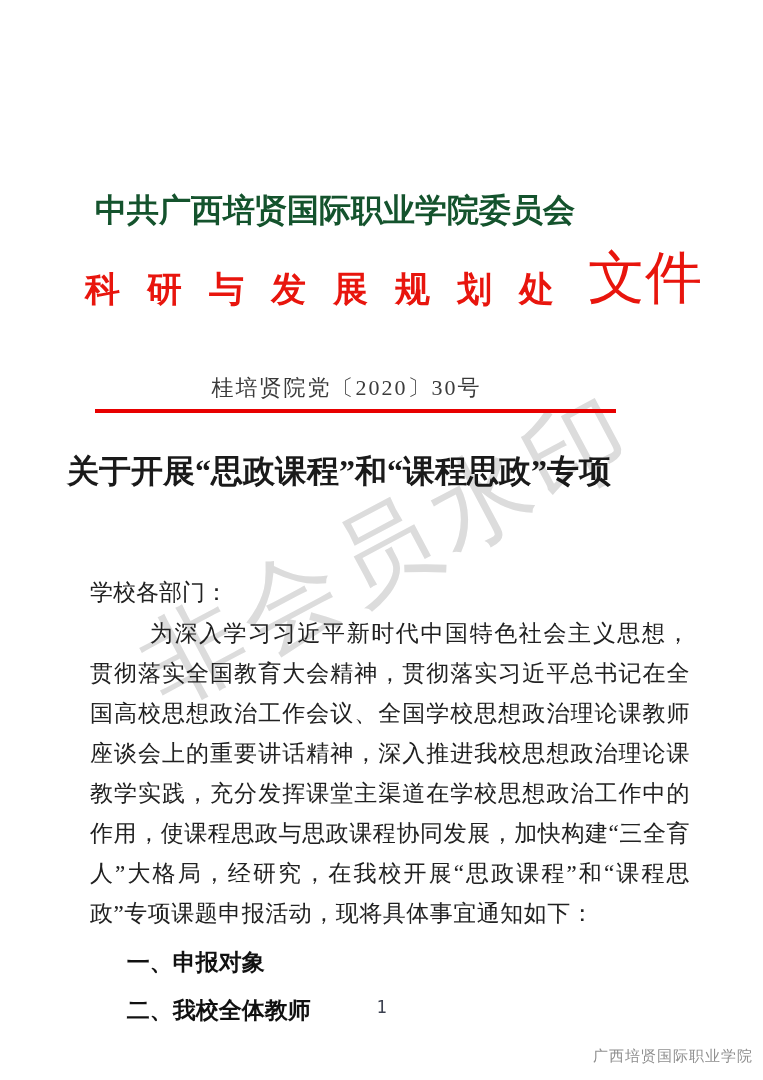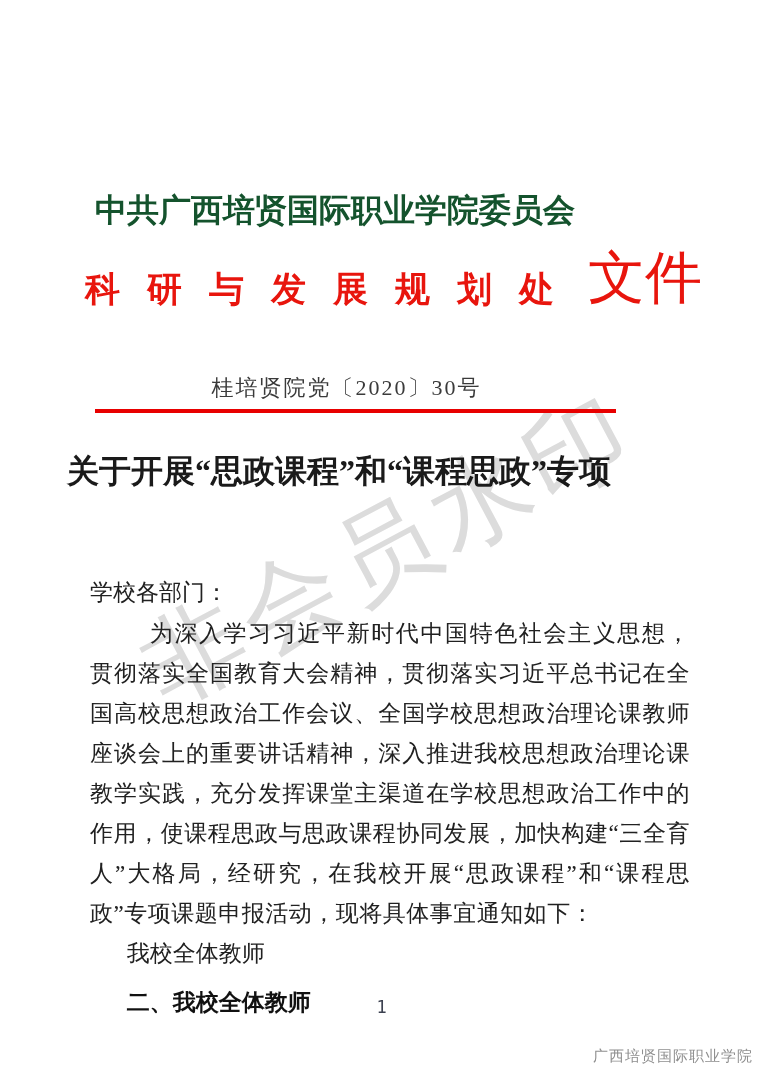--- a/index.html
+++ b/index.html
@@ -153,21 +153,21 @@
 
     <div class="red-line"></div>
 
     <div class="doc-title">
       <div>关于开展“思政课程”和“课程思政”专项</div>
     </div>
 
     <div class="body-block">
       <div class="salutation">学校各部门：</div>
       <div class="intro-para">为深入学习习近平新时代中国特色社会主义思想，贯彻落实全国教育大会精神，贯彻落实习近平总书记在全国高校思想政治工作会议、全国学校思想政治理论课教师座谈会上的重要讲话精神，深入推进我校思想政治理论课教学实践，充分发挥课堂主渠道在学校思想政治工作中的作用，使课程思政与思政课程协同发展，加快构建“三全育人”大格局，经研究，在我校开展“思政课程”和“课程思政”专项课题申报活动，现将具体事宜通知如下：</div>
-      <div class="section-body">我校全体教师</div>
+      <div class="section-heading">一、申报对象</div>
       <div class="section-heading">二、我校全体教师</div>
     </div>
 
     <div class="page-number">1</div>
 
     <div class="footer-name">广西培贤国际职业学院</div>
 
   </div>
 </div>
 

